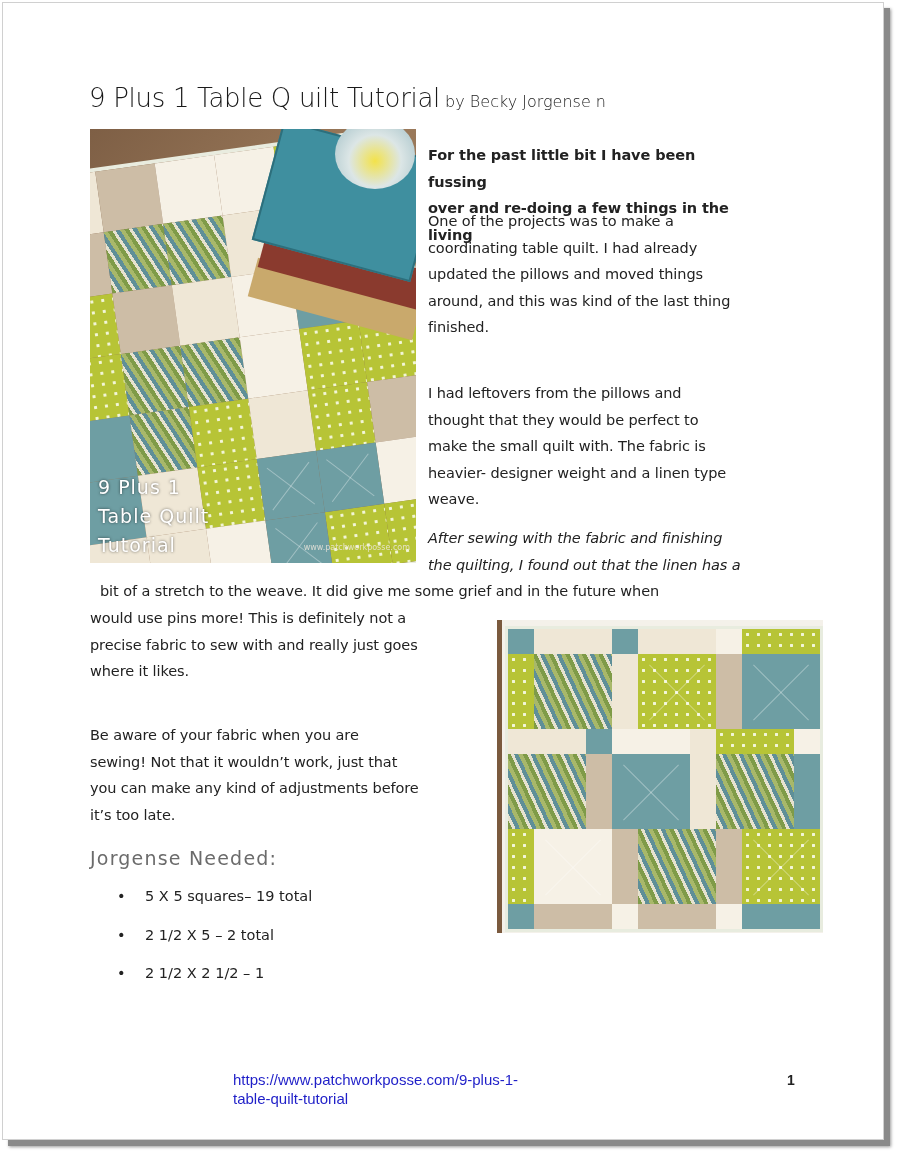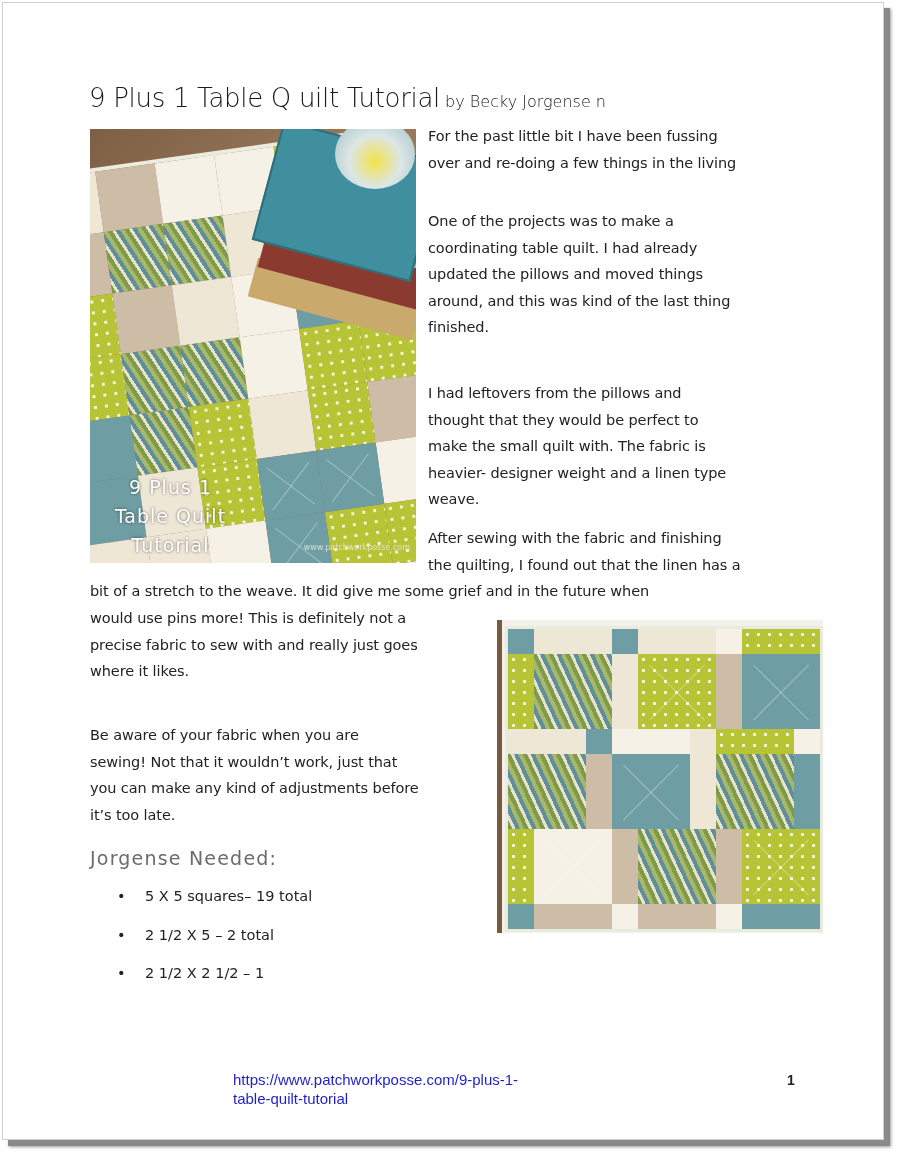--- a/index.html
+++ b/index.html
@@ -24,21 +24,21 @@
 
   
   .photo1 { position:absolute; left:87px; top:126px; width:326px; height:434px; overflow:hidden; background:#8b6a4e; }
   .photo1 .table-wood { position:absolute; inset:0; background:linear-gradient(135deg,#7e5f45 0%,#9b7a5b 40%,#86654a 100%); }
   .photo1 .quilt { position:absolute; left:-30px; top:20px; width:360px; height:430px; transform:rotate(-8deg); transform-origin:center; display:grid; grid-template-columns:repeat(6,1fr); grid-template-rows:repeat(7,1fr); border:4px solid #e9ecdf; }
   .photo1 .books { position:absolute; left:150px; top:0px; width:180px; height:200px; }
   .book1 { position:absolute; left:10px; top:150px; width:170px; height:40px; background:#c9a96c; transform:rotate(15deg); }
   .book2 { position:absolute; left:20px; top:120px; width:165px; height:40px; background:#8a3a2e; transform:rotate(15deg); }
   .book3 { position:absolute; left:25px; top:10px; width:160px; height:120px; background:#3f8f9f; transform:rotate(15deg); border:2px solid #2d6f7c; }
   .bowl { position:absolute; left:95px; top:-10px; width:80px; height:70px; border-radius:50%; background:radial-gradient(circle at 50% 60%, #f3e24a 0%, #dce6e6 45%, #b9cfd3 75%, #9fb6bb 100%); }
-  .photo1 .overlay-text { position:absolute; left:8px; top:344px; width:145px; text-align:center; color:#fff; font-size:19px; line-height:29px; letter-spacing:1px; text-shadow:0 0 3px rgba(0,0,0,0.6); }
+  .photo1 .overlay-text { position:absolute; left:8px; top:344px; width:145px; color:#fff; font-size:19px; line-height:29px; letter-spacing:1px; text-shadow:0 0 3px rgba(0,0,0,0.6); }
   .photo1 .watermark { position:absolute; right:6px; bottom:11px; color:#ece6dc; font-size:8px; opacity:0.85; }
 
   
   .photo2 { position:absolute; left:494px; top:617px; width:326px; height:313px; background:#f4f1ea; overflow:hidden; }
   .photo2 .edge { position:absolute; left:0; top:0; width:5px; height:100%; background:#7a5a3e; }
   .photo2 .quilt { position:absolute; left:8px; top:6px; width:312px; height:300px; display:grid; grid-template-columns:repeat(12,1fr); grid-template-rows:repeat(12,1fr); border:3px solid #e8ecdf; }
 
   .c-teal { background:#6e9ea3; }
   .c-lime { background:#b7c436; background-image:radial-gradient(#f3f6d8 1.4px, transparent 1.6px); background-size:11px 11px; }
   .c-cream { background:#efe7d6; }
@@ -113,47 +113,47 @@
       <div class="bowl"></div>
     </div>
     <div class="overlay-text">
       <div>9 Plus 1</div>
       <div>Table Quilt</div>
       <div>Tutorial</div>
     </div>
     <div class="watermark">www.patchworkposse.com</div>
   </div>
 
-  <div class="txt" style="left:425px; top:120px; width:320px;">
+  <div class="txt" style="left:425px; top:139px; width:320px;font-weight:bold;">
     <p>For the past little bit I have been fussing</p>
     <p>over and re-doing a few things in the living</p>
   </div>
 
   <div class="txt" style="left:425px; top:205px; width:320px;">
     <p>One of the projects was to make a</p>
     <p>coordinating table quilt.  I had already</p>
     <p>updated the pillows and moved things</p>
     <p>around, and this was kind of the last thing</p>
     <p>finished.</p>
   </div>
 
   <div class="txt" style="left:425px; top:377px; width:320px;">
     <p>I had leftovers from the pillows and</p>
     <p>thought that they would be perfect to</p>
     <p>make the small quilt with.  The fabric is</p>
     <p>heavier- designer weight and a linen type</p>
     <p>weave.</p>
   </div>
 
-  <div class="txt" style="left:425px; top:522px; width:330px;">
+  <div class="txt" style="left:425px; top:522px; width:330px;font-style:italic;">
     <p>After sewing with the fabric and finishing</p>
     <p>the quilting, I found out that the linen has a</p>
   </div>
 
-  <div class="txt" style="left:87px; top:575px; width:700px; white-space:nowrap;">
+  <div class="txt" style="left:97px; top:575px; width:700px; white-space:nowrap;">
     <p>bit of a stretch to the weave.  It did give me some grief and in the future when</p>
   </div>
 
   <div class="txt" style="left:87px; top:602px; width:340px;">
     <p>would use pins more!  This is definitely not a</p>
     <p>precise fabric to sew with and really just goes</p>
     <p>where it likes.</p>
   </div>
 
   <div class="txt" style="left:87px; top:719px; width:340px;">

